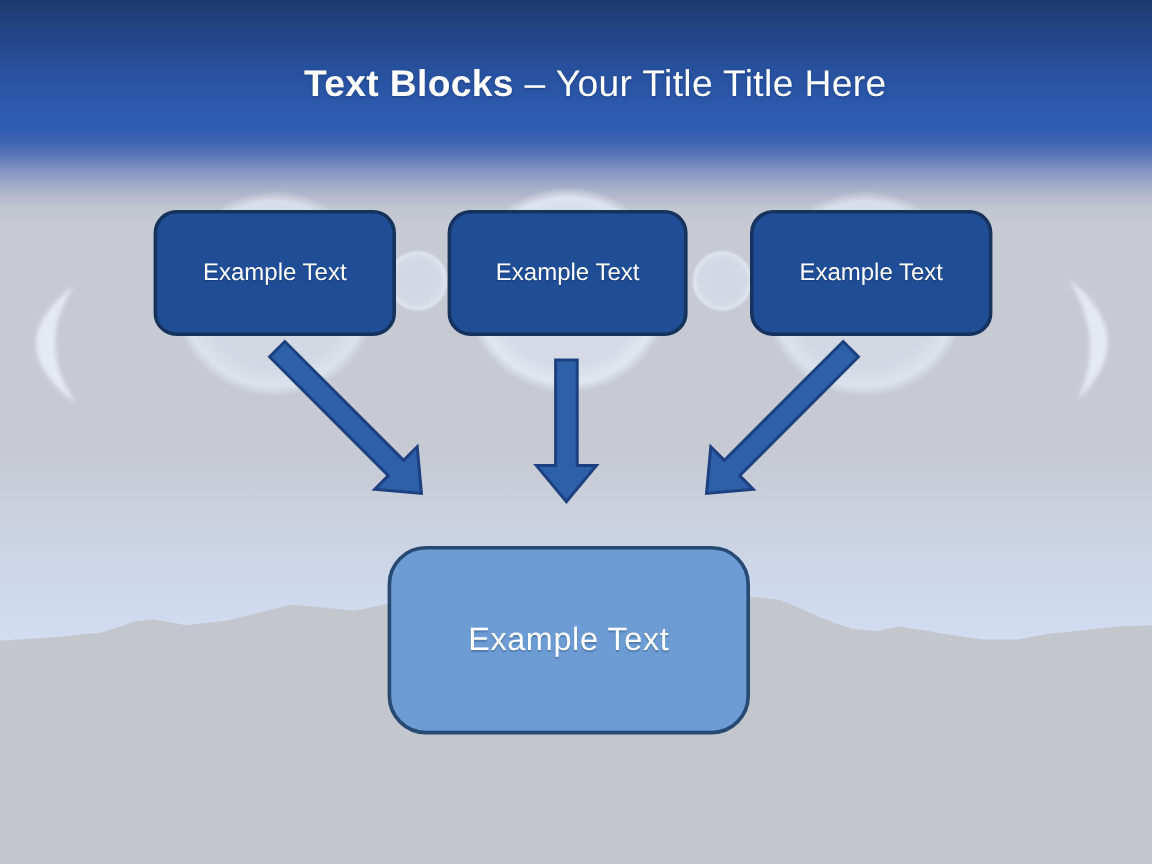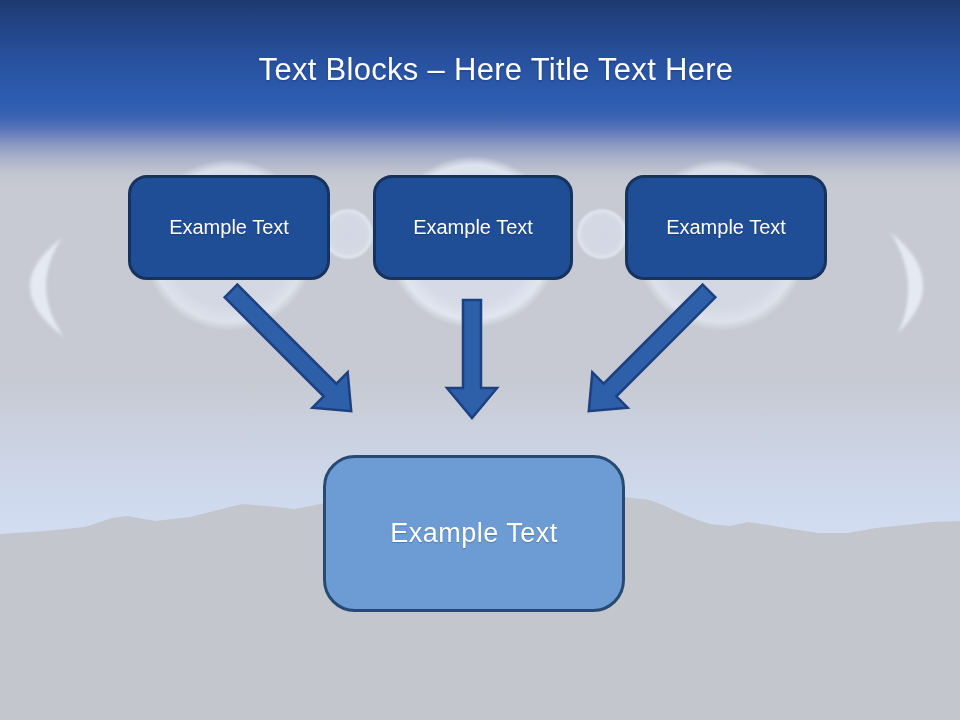--- a/index.html
+++ b/index.html
@@ -28,21 +28,21 @@
   .moon-gap-1{left:320px;top:206px;width:56px;height:56px;opacity:.8;}
   .moon-gap-2{left:574px;top:206px;width:56px;height:56px;opacity:.8;}
   .scenery{position:absolute;left:0;top:0;width:960px;height:720px;pointer-events:none;}
   .crescent{fill:#EBEFF7;opacity:.85;}
   .mountains{fill:#C3C6CC;}
   .title{
     position:absolute;left:0;top:52px;width:960px;text-align:center;
     color:#FFFFFF;font-size:31px;letter-spacing:.3px;
     text-shadow:0 1px 2px rgba(10,25,60,.35);
   }
-  .title .bold{font-weight:normal;margin-left:32px;}
+  .title .bold{font-weight:bold;margin-left:32px;}
   .block{
     position:absolute;top:175px;height:105px;box-sizing:border-box;
     background:#1F4E96;border:3px solid #15335C;border-radius:19px;
     display:flex;align-items:center;justify-content:center;
     color:#FFFFFF;font-size:20px;text-shadow:0 1px 1px rgba(0,20,60,.35);
   }
   .block-1{left:128px;width:202px;}
   .block-2{left:373px;width:200px;}
   .block-3{left:625px;width:202px;}
   .result{
@@ -76,21 +76,21 @@
     <path class="crescent" filter="url(#soft)" d="M62,238 Q-3,287 64,337 Q29,287 62,238 Z"></path>
     <path class="crescent" filter="url(#soft)" d="M890,232 Q952,281 898,333 Q922,281 890,232 Z"></path>
     <polygon class="mountains" points="0,534 45,531 85,527 112,518 128,516 155,521 190,517 218,510 242,504
               268,506 295,509 330,502 365,499 400,498 440,501 480,504 520,505 560,502
               595,498 625,497 650,500 665,506 680,513 695,519 710,524 730,526 748,522
               768,525 792,529 818,533 848,533 876,528 905,525 932,522 960,521
               960,720 0,720"></polygon>
   </svg>
 
   <div class="title">
-    <span class="bold">Text Blocks</span><span> – Here Title Text Here</span>
+    <span class="bold">Text Blocks</span><span> – Your Title Title Here</span>
   </div>
 
   <div class="block block-1">
     <span>Example Text</span>
   </div>
   <div class="block block-2">
     <span>Example Text</span>
   </div>
   <div class="block block-3">
     <span>Example Text</span>

